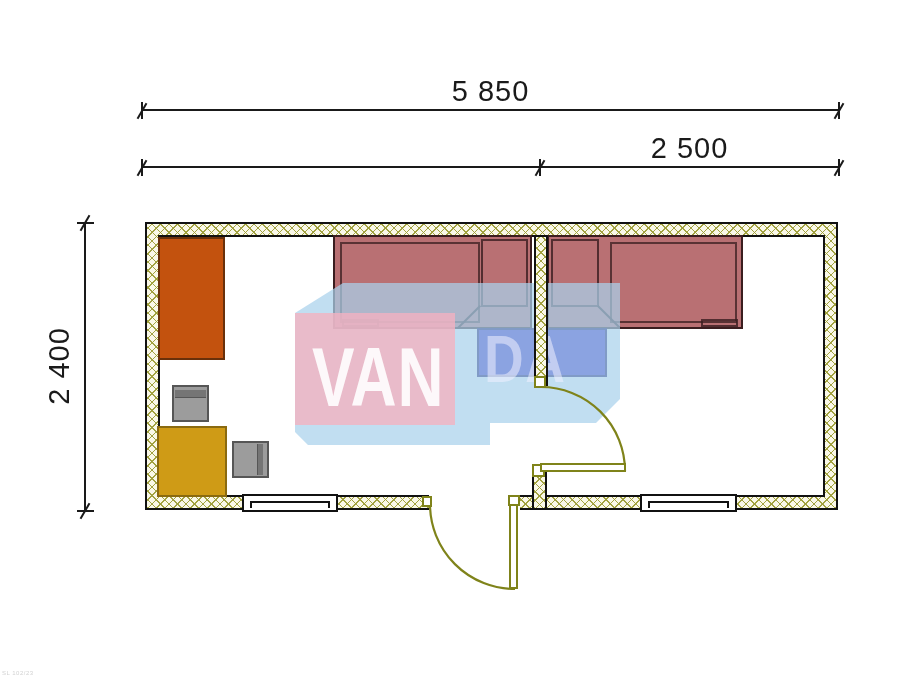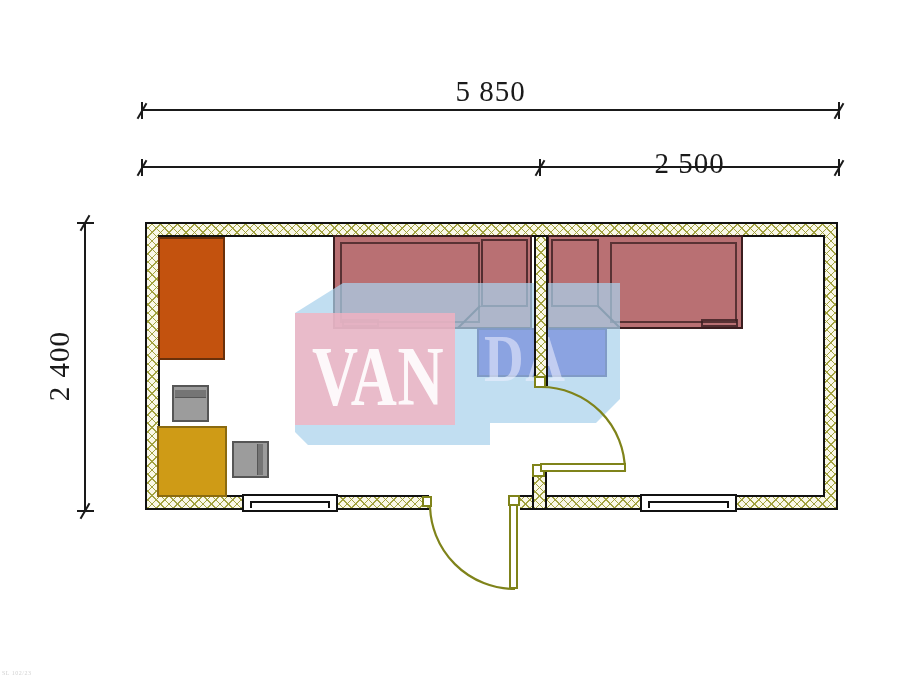--- a/index.html
+++ b/index.html
@@ -1,17 +1,17 @@
 <!DOCTYPE html>
 <html><head>
 <meta charset="utf-8">
 <style>
   html,body{margin:0;padding:0;background:#ffffff;}
   #canvas{position:relative;width:895px;height:700px;background:#ffffff;overflow:hidden;
-          font-family:Liberation Serif, serif;}
+          font-family:Liberation Sans, sans-serif;}
   .abs{position:absolute;box-sizing:border-box;}
 
   
   .dim-line{background:#1a1a1a;}
   .dim-label{color:#1a1a1a;font-size:29px;letter-spacing:1px;text-align:center;line-height:1;}
   .tick{width:22px;height:22px;margin-left:-11px;margin-top:-10px;}
   .tick::before{content:"";position:absolute;left:2px;top:10px;width:18px;height:2px;
                 background:#1a1a1a;transform:rotate(-60deg);}
   .tick.h::after{content:"";position:absolute;left:10px;top:2px;width:2px;height:17px;background:#1a1a1a;}
   .tick.v::after{content:"";position:absolute;left:3px;top:10px;width:17px;height:2px;background:#1a1a1a;}
@@ -47,21 +47,21 @@
 </head>
 <body>
 
 <div id="canvas">
 
   <div class="abs dim-label" style="left:142px;top:77px;width:697px;">5 850</div>
   <div class="abs dim-line" style="left:142px;top:109px;width:697px;height:2px;"></div>
   <div class="abs tick h" style="left:142px;top:110px;"></div>
   <div class="abs tick h" style="left:839px;top:110px;"></div>
 
-  <div class="abs dim-label" style="left:540px;top:149px;width:299px;">2 500</div>
+  <div class="abs dim-label" style="left:540px;top:134px;width:299px;">2 500</div>
   <div class="abs dim-line" style="left:142px;top:166px;width:697px;height:2px;"></div>
   <div class="abs tick h" style="left:142px;top:167px;"></div>
   <div class="abs tick h" style="left:540px;top:167px;"></div>
   <div class="abs tick h" style="left:839px;top:167px;"></div>
 
   <div class="abs dim-label" style="left:-83px;top:350px;width:288px;height:32px;transform:rotate(-90deg);">2 400</div>
   <div class="abs dim-line" style="left:84px;top:222px;width:2px;height:288px;"></div>
   <div class="abs tick v" style="left:85px;top:222px;"></div>
   <div class="abs tick v" style="left:85px;top:510px;"></div>
 

